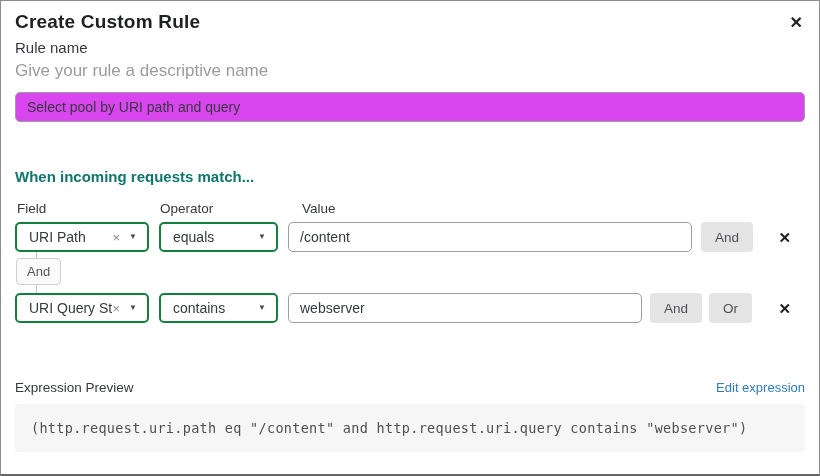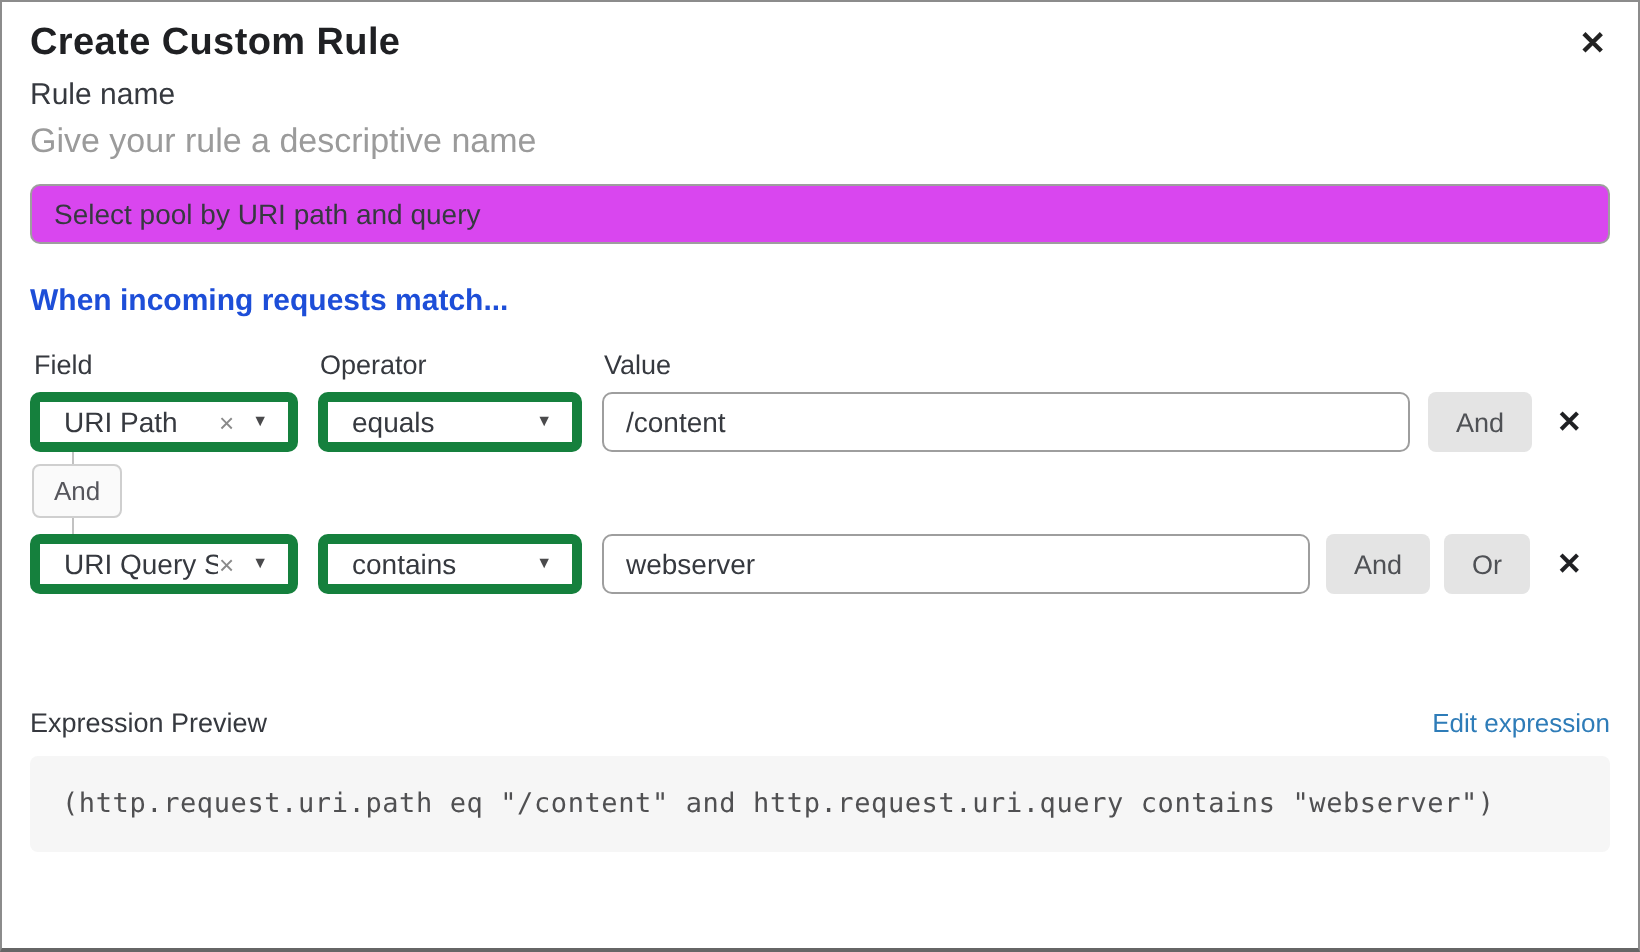--- a/index.html
+++ b/index.html
@@ -30,37 +30,37 @@
   .field-hint  { font-size: 17px; color: #9b9b9b; margin-top: 5px; }
   .text-input {
     margin-top: 11px; width: 100%; height: 30px;
     border: 1px solid #9e9e9e; border-radius: 5px;
     padding: 0 11px; font-size: 14px; color: #36393f;
     font-family: "Liberation Sans", sans-serif;
     outline: none; background: #d946ef;
   }
 
   
-  .match-heading { font-size: 15px; font-weight: 700; color: #1d4ed8; margin-top: 20px; }
+  .match-heading { font-size: 15px; font-weight: 700; color: #0f766e; margin-top: 46px; }
   .col-labels { display: flex; margin-top: 16px; font-size: 13.5px; color: #36393f; }
   .col-field { width: 144px; padding-left: 2px; }
   .col-operator { width: 142px; padding-left: 1px; }
   .col-value { flex: 1; padding-left: 1px; }
 
   .cond-row { display: flex; align-items: center; margin-top: 6px; }
   .select-box {
-    width: 134px; height: 30px; border: 5px solid #15803d; border-radius: 5px;
+    width: 134px; height: 30px; border: 2px solid #15803d; border-radius: 5px;
     display: flex; align-items: center; padding: 0 10px 0 12px;
     font-size: 14px; color: #36393f; background: #fff; cursor: pointer;
     margin-right: 10px; flex: none;
   }
   .select-box .sel-text { flex: 1; white-space: nowrap; overflow: hidden; }
   .clear-x { color: #8a8a8a; font-size: 13px; margin-right: 9px; cursor: pointer; }
   .caret { color: #4a4a4c; font-size: 8px; line-height: 1; }
-  .select-box.operator { width: 132px; }
+  .select-box.operator { width: 119px; }
   .value-input {
     height: 30px; border: 1px solid #9e9e9e; border-radius: 5px;
     padding: 0 11px; font-size: 14px; color: #36393f; background: #fff;
     font-family: "Liberation Sans", sans-serif; outline: none; flex: none;
   }
   .value-input.w1 { width: 404px; }
   .value-input.w2 { width: 354px; }
 
   .pill-btn {
     height: 30px; padding: 0 14px; border: none; border-radius: 4px;

